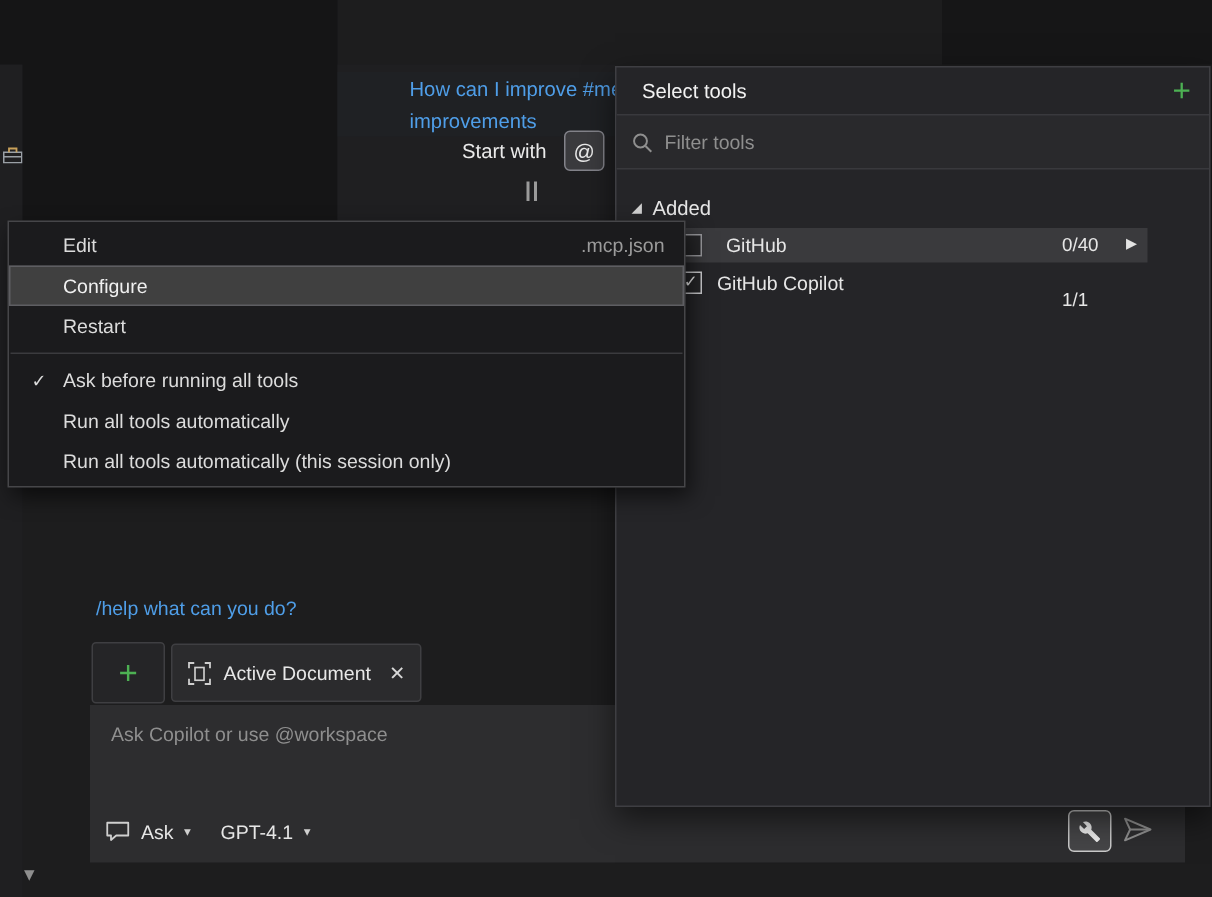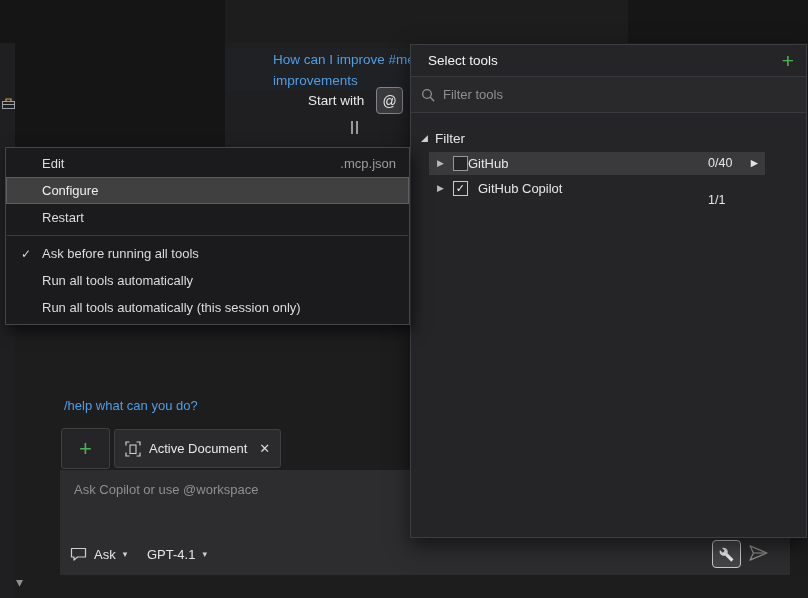--- a/index.html
+++ b/index.html
@@ -105,41 +105,41 @@
         <svg width="14" height="14" viewBox="0 0 14 14">
           <circle cx="6" cy="6" r="4.3" fill="none" stroke="#8f8f8f" stroke-width="1.3"></circle>
           <line x1="9.3" y1="9.3" x2="13.2" y2="13.2" stroke="#8f8f8f" stroke-width="1.3"></line>
         </svg>
       </span>
       <input style="flex: 1 1 0%; background: transparent; border: none; color: rgb(230, 230, 230); font-size: 13px;" placeholder="Filter tools">
     </div>
     <div style="padding-top:13px;">
       <div class="flex" style="height:24px;padding-left:10px;gap:7px;cursor:pointer;">
         <span style="font-size:9px;color:#d0d0d0;line-height:1;">◢</span>
-        <span style="font-size:13.5px;">Filter</span>
+        <span style="font-size:13.5px;">Added</span>
       </div>
       <div class="panel-row" style="background:#3a3a3d;margin-top:2px;">
         <span class="chev" style="margin-left:8px;">▶</span>
         <span class="checkbox" style="margin-left:9px;"></span>
-        <span style="margin-left:0;">GitHub</span>
+        <span style="margin-left:16px;">GitHub</span>
         <span class="abs" style="left:279px;top:4px;font-size:12.5px;">0/40</span>
         <span class="abs" style="right:7px;top:6px;font-size:9.5px;color:#e3e3e3;line-height:1;">▶</span>
       </div>
       <div class="panel-row" style="margin-top:2px;">
         <span class="chev" style="margin-left:8px;">▶</span>
         <span class="checkbox" style="margin-left:9px;border-color:#c9c9cc;">
           <span>✓</span>
         </span>
         <span style="margin-left:10px;">GitHub Copilot</span>
         <span class="abs" style="left:279px;top:16px;font-size:12.5px;">1/1</span>
       </div>
     </div>
   </div>
 
-  <div class="abs" style="left:5px;top:147px;width:405px;background:#1b1b1d;border:1px solid #464649;box-shadow:3px 6px 14px rgba(0,0,0,.6);padding:2px 0 3px;">
+  <div class="abs" style="left:5px;top:147px;width:452px;background:#1b1b1d;border:1px solid #464649;box-shadow:3px 6px 14px rgba(0,0,0,.6);padding:2px 0 3px;">
     <div class="menu-item">
       <span>Edit</span>
       <span style="margin-left:auto;color:#9b9b9b;">.mcp.json</span>
     </div>
     <div class="menu-item" style="background:#404040;border:1px solid #5e5e62;padding-left:35px;">
       <span style="color:#f0f0f0;">Configure</span>
     </div>
     <div class="menu-item">
       <span>Restart</span>
     </div>

